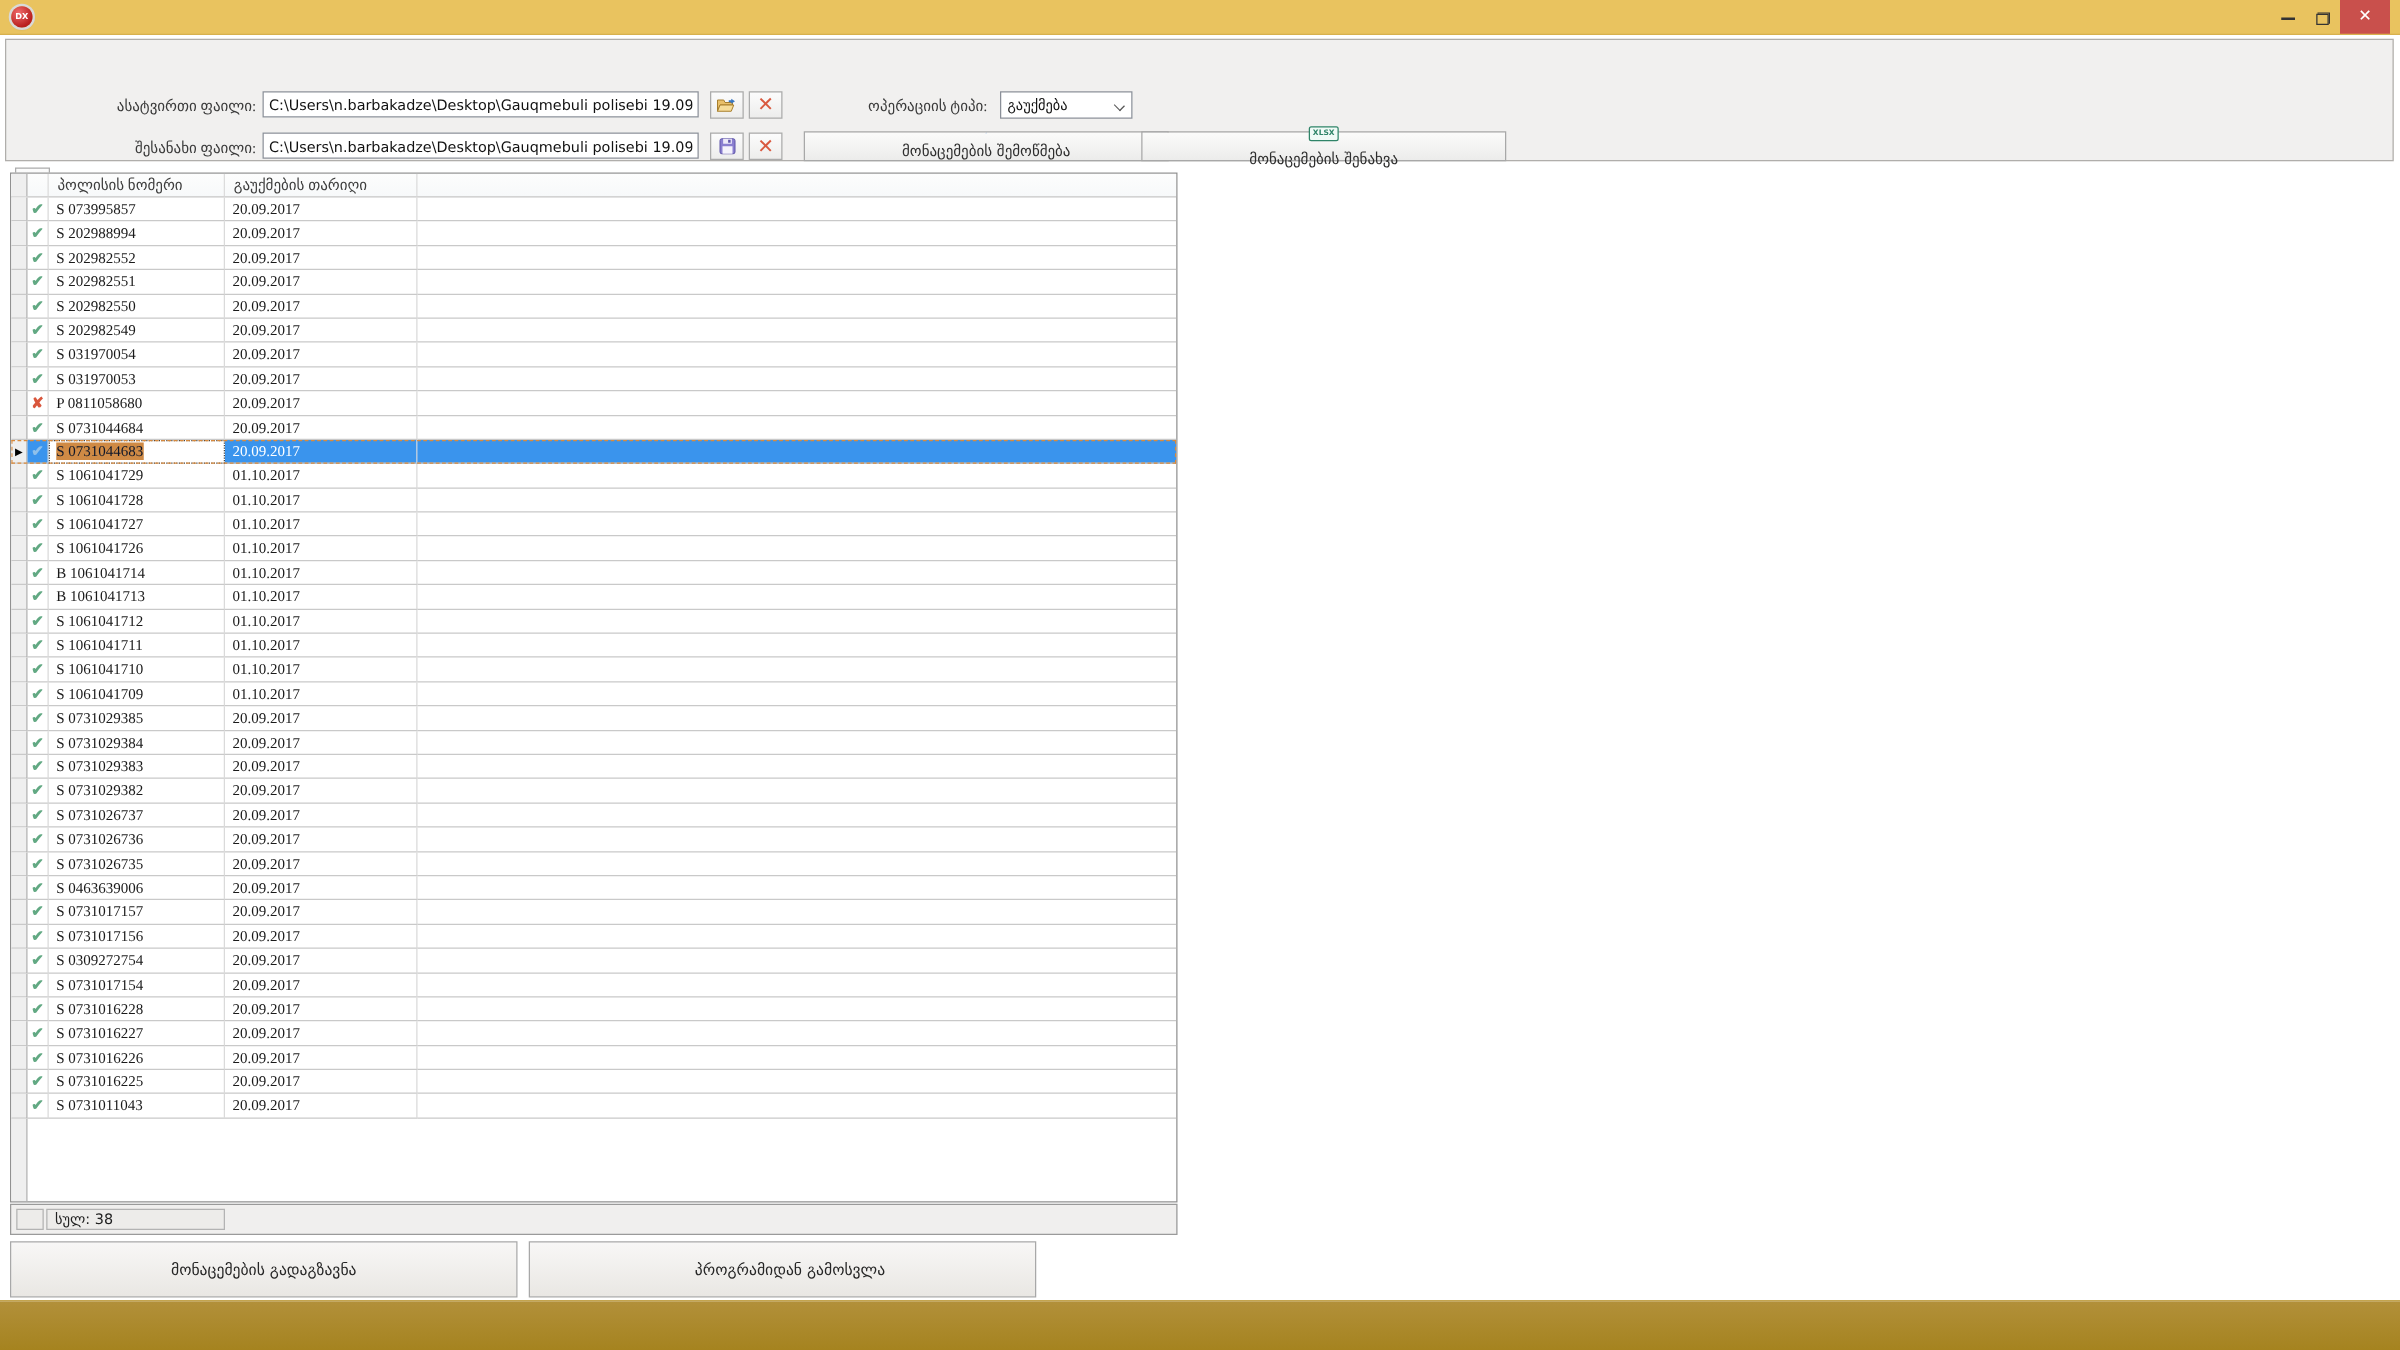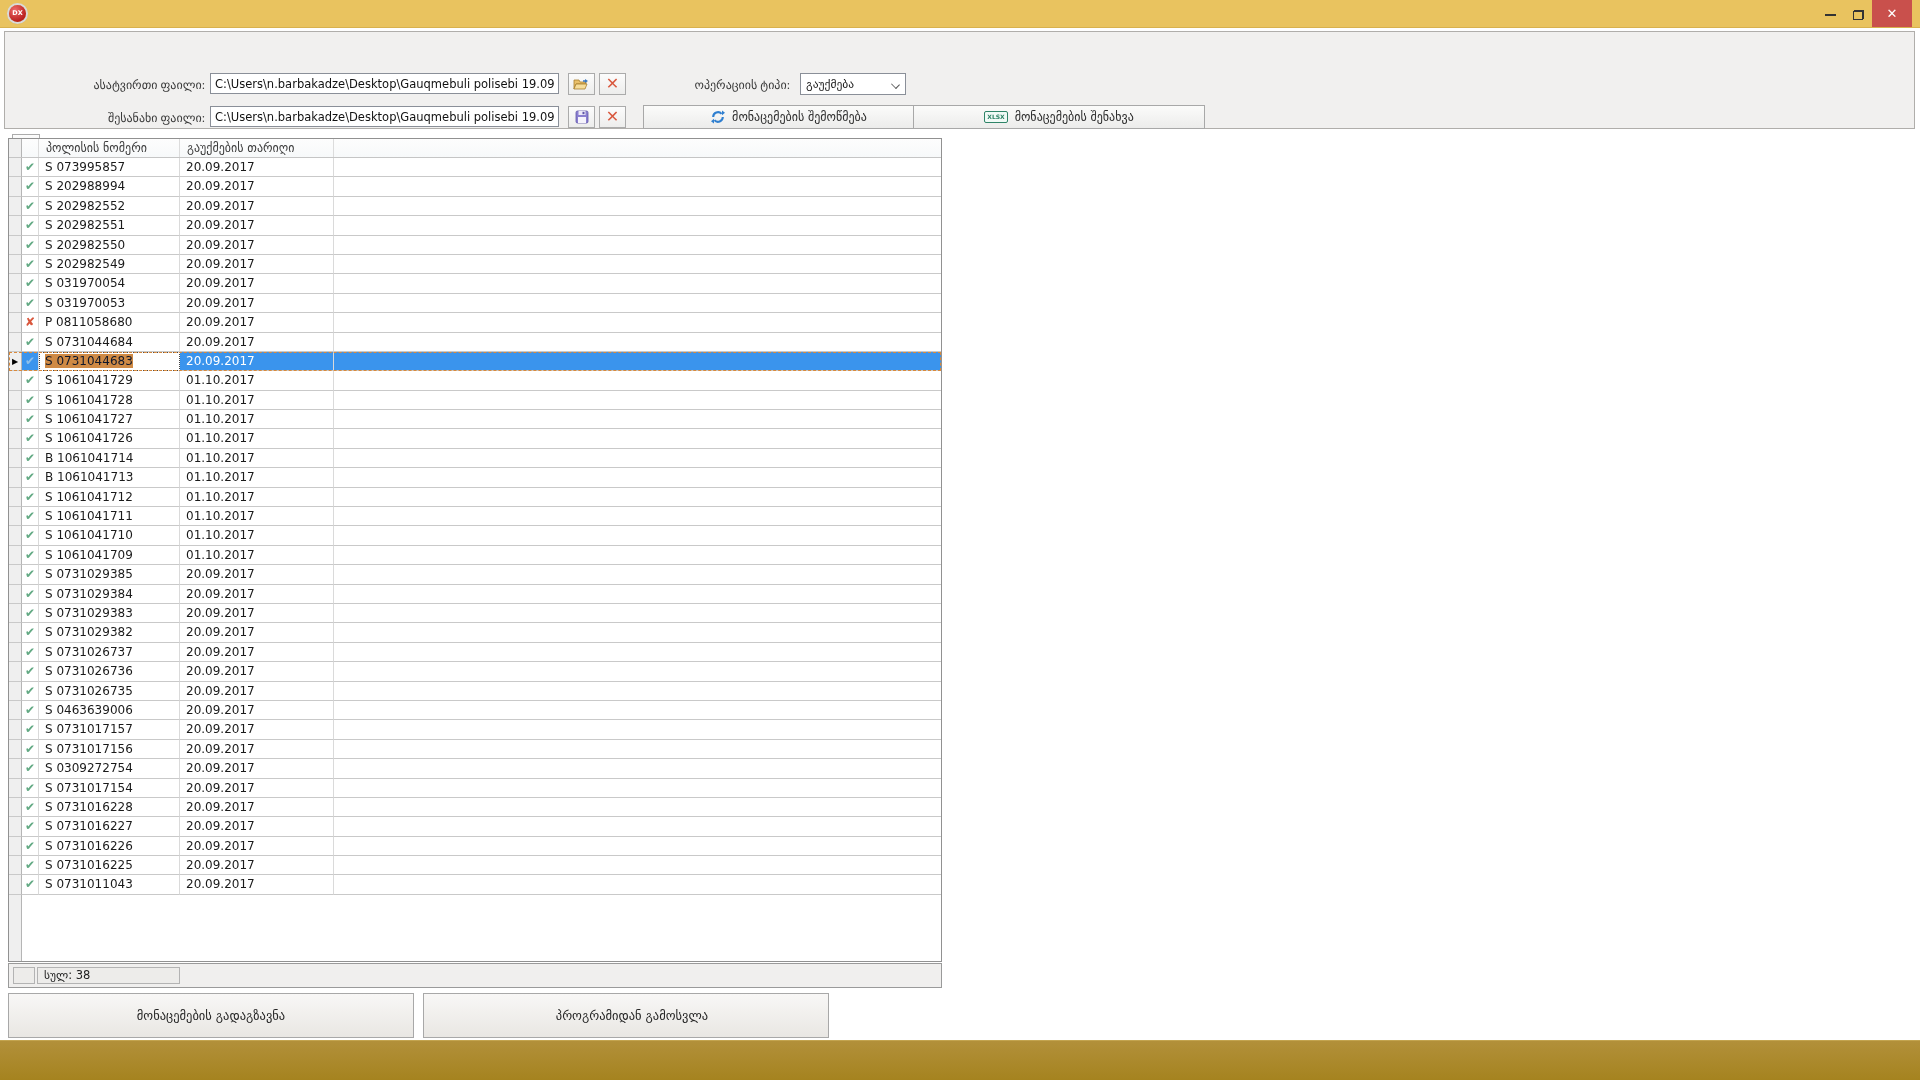--- a/index.html
+++ b/index.html
@@ -39,28 +39,28 @@
   .btn-clear2 { left:594px; top:74px; }
   .btn-clear-main { left:7px; top:102px; width:28px; height:25px; position:absolute; background:linear-gradient(#fcfcfc,#ededec);
     border:1px solid #ababab; display:flex; align-items:center; justify-content:center; }
   .x-glyph { color:#d9593f; font-size:16px; font-weight:bold; line-height:1; }
   .lbl-op { left:625px; top:46px; }
   .combo { position:absolute; left:795px; top:41px; width:106px; height:22px; border:1px solid #8a8f98; background:#fff; font-size:11.5px;
     line-height:20px; padding-left:5px; color:#111; }
   .combo .chev { position:absolute; right:6px; top:7px; width:7px; height:7px; border-right:1.5px solid #555; border-bottom:1.5px solid #555;
     transform:rotate(45deg) scaleY(0.8); }
   .action-btn { position:absolute; top:73px; width:292px; height:24px; background:linear-gradient(#fbfbfa,#ececeb); border:1px solid #a8a8a8;
-    display:flex; align-items:center; justify-content:center; gap:7px; font-size:12px; color:#2e2e2e; }
+    display:flex; align-items:center; justify-content:center; gap:7px; font-size:12px; color:#2e2e2e;flex-direction:column; }
   .btn-check { left:638px; }
   .btn-savedata { left:908px; }
   .xlsx-badge { display:inline-block; border:1px solid #2f8468; border-radius:2px; background:#f0faf6; color:#2f8468;
     font-size:6px; font-weight:bold; padding:2px 2px; letter-spacing:0; line-height:1; }
 
   
-  .grid { position:absolute; left:8px; top:138px; width:934px; height:824px; border:1px solid #919191; background:#fff; overflow:hidden; }
+  .grid { position:absolute; left:8px; top:138px; width:934px; height:824px; border:1px solid #919191; background:#fff; overflow:hidden;font-family:Liberation Serif, serif; }
   .grid-header { display:flex; height:19px; background:linear-gradient(#fdfdfd,#f7f9fa); border-bottom:1px solid #c5c5c5;
     font-size:12px; color:#3d3d3d; line-height:18px; }
   .grid-header .hc { border-right:1px solid #dcdcdc; height:100%; }
   .hc-ind { width:13px; background:#efefef; border-right:1px solid #b5b5b5 !important; }
   .hc-mark { width:17px; }
   .hc-policy { width:141px; padding-left:7px; }
   .hc-date { width:154px; padding-left:7px; }
   .hc-status { flex:1; padding-left:7px; border-right:none !important; }
   .grid-row { display:flex; height:19.4px; font-size:12px; line-height:19px; position:relative; }
   .grid-row .c { border-right:1px solid #dadada; border-bottom:1px solid #c9c9c9; height:100%; overflow:hidden; white-space:nowrap; }

